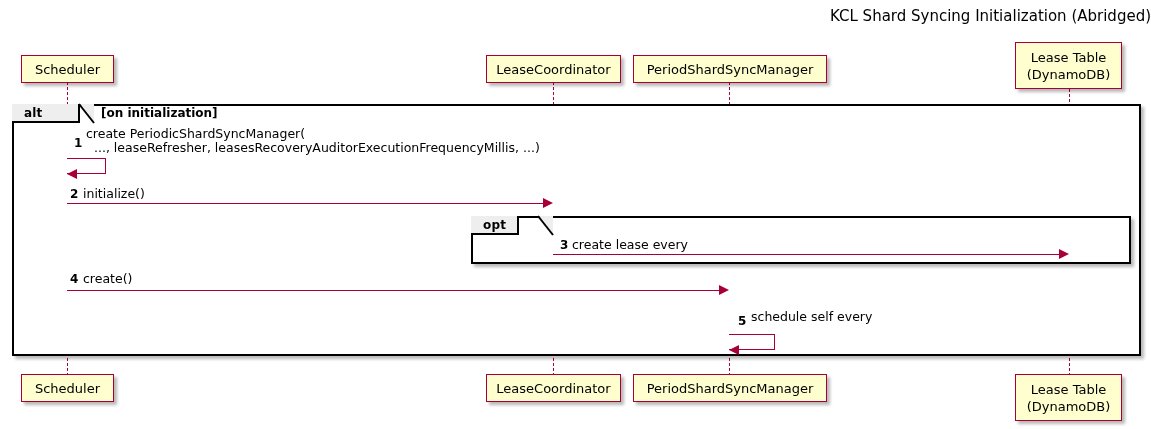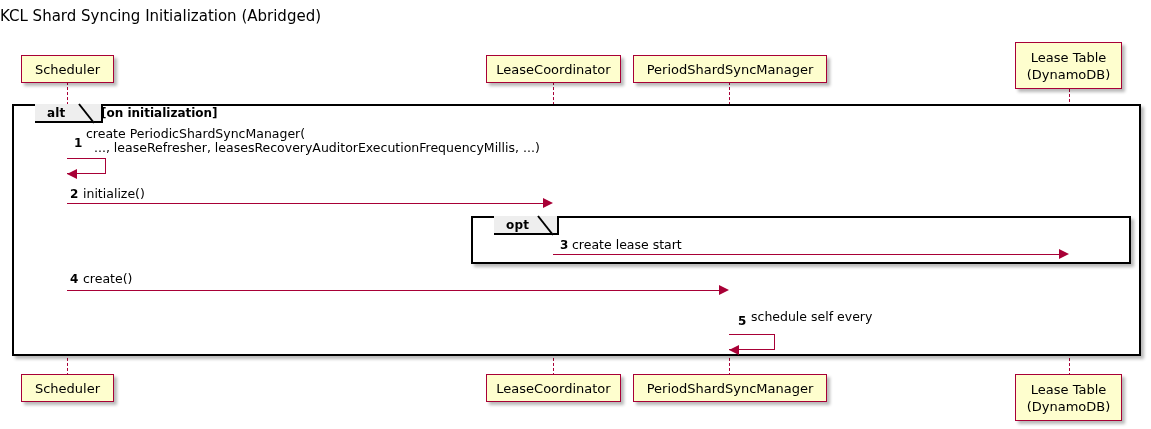--- a/index.html
+++ b/index.html
@@ -18,21 +18,21 @@
     background: #FFFFFF;
     overflow: hidden;
   }
 
   
   .diagram-title {
     position: absolute;
     top: 7px;
     left: 0;
     width: 1151px;
-    text-align: left;
+    text-align: right;
     font-size: 15px;
     color: #000000;
     font-family: "DejaVu Sans", sans-serif;
     white-space: nowrap;
   }
 
   
   .participant {
     position: absolute;
     box-sizing: border-box;
@@ -75,21 +75,20 @@
     border-right: 2px solid #000000;
     border-bottom: 2px solid #000000;
     height: 19px;
     font-size: 12px;
     font-weight: bold;
     color: #000000;
     display: flex;
     align-items: center;
     padding-left: 12px;
     letter-spacing: 0.2px;
-    margin-left: 23px;
   }
   .frame-tab-notch {
     position: absolute;
     width: 0; height: 0;
     border-style: solid;
   }
   .frame-label {
     position: absolute;
     font-size: 12px;
     font-weight: bold;
@@ -166,28 +165,28 @@
   <div class="msg-text" style="left:86px; top:127px;">create PeriodicShardSyncManager(</div>
   <div class="self-loop" style="left:67px; top:158px; width:39px; height:16px;"></div>
   <div class="arrow-head-left" style="left:67px; top:169px;"></div>
 
   <div class="msg-num" style="left:70px; top:187px;">2</div>
   <div class="msg-text" style="left:83px; top:187px;">initialize()</div>
   <div class="arrow-line" style="left:67px; top:203px; width:477px;"></div>
   <div class="arrow-head-right" style="left:543px; top:198px;"></div>
 
   <div class="frame shadowed" style="left:471px; top:216px; width:660px; height:48px;"></div>
-  <div class="frame-tab" style="left:471px; top:216px; width:65px;text-align:right;">opt</div>
+  <div class="frame-tab" style="left:471px; top:216px; width:48px;text-align:right;">opt</div>
   <div class="frame-tab-notch" style="left:539px; top:216px; border-width:19px 0 0 14px; border-color:#EEEEEE transparent transparent transparent;"></div>
   <svg width="20" height="24" style="position:absolute; left:537px; top:215px;">
     <line x1="1" y1="1" x2="16" y2="20" stroke="#000000" stroke-width="2"></line>
   </svg>
 
   <div class="msg-num" style="left:560px; top:238px;">3</div>
-  <div class="msg-text" style="left:572px; top:238px;">create lease start</div>
+  <div class="msg-text" style="left:572px; top:238px;">create lease every</div>
   <div class="arrow-line" style="left:553px; top:254px; width:507px;"></div>
   <div class="arrow-head-right" style="left:1059px; top:249px;"></div>
 
   <div class="msg-num" style="left:70px; top:272px;">4</div>
   <div class="msg-text" style="left:83px; top:272px;">create()</div>
   <div class="arrow-line" style="left:67px; top:290px; width:653px;"></div>
   <div class="arrow-head-right" style="left:719px; top:285px;"></div>
 
   <div class="msg-num" style="left:738px; top:314px;">5</div>
   <div class="msg-text" style="left:751px; top:310px;">schedule self every</div>

